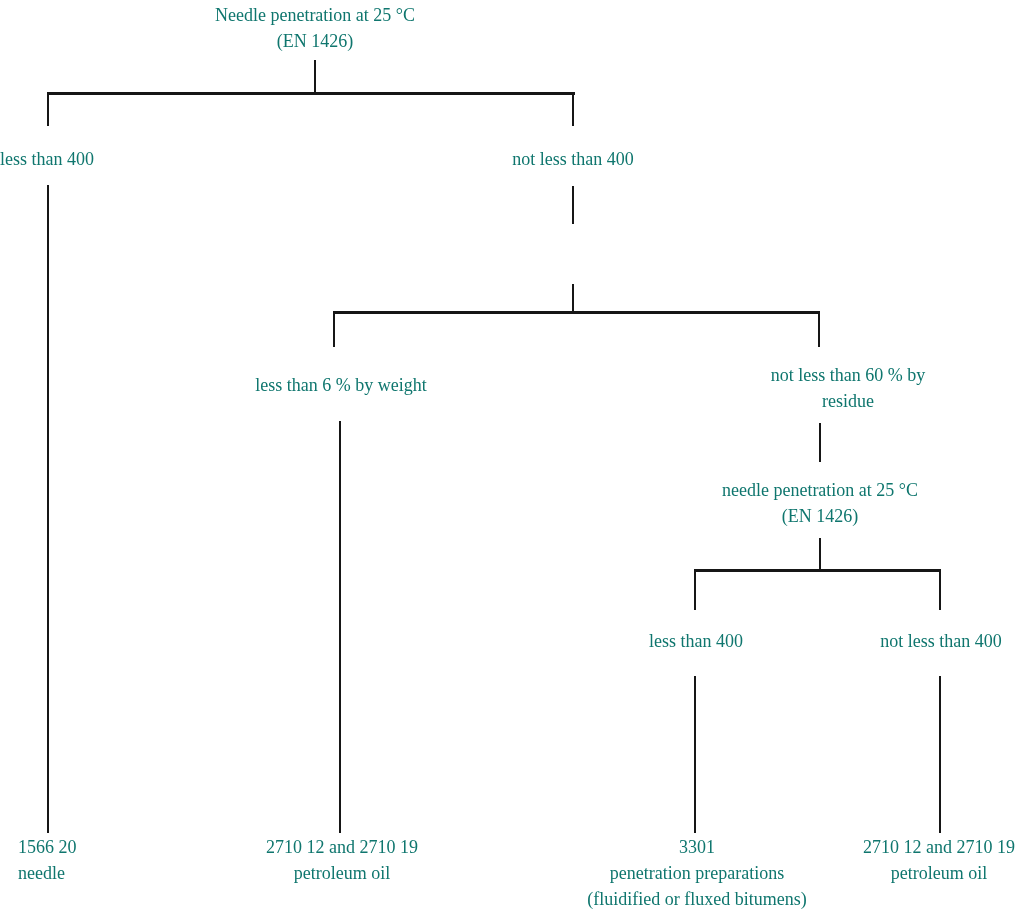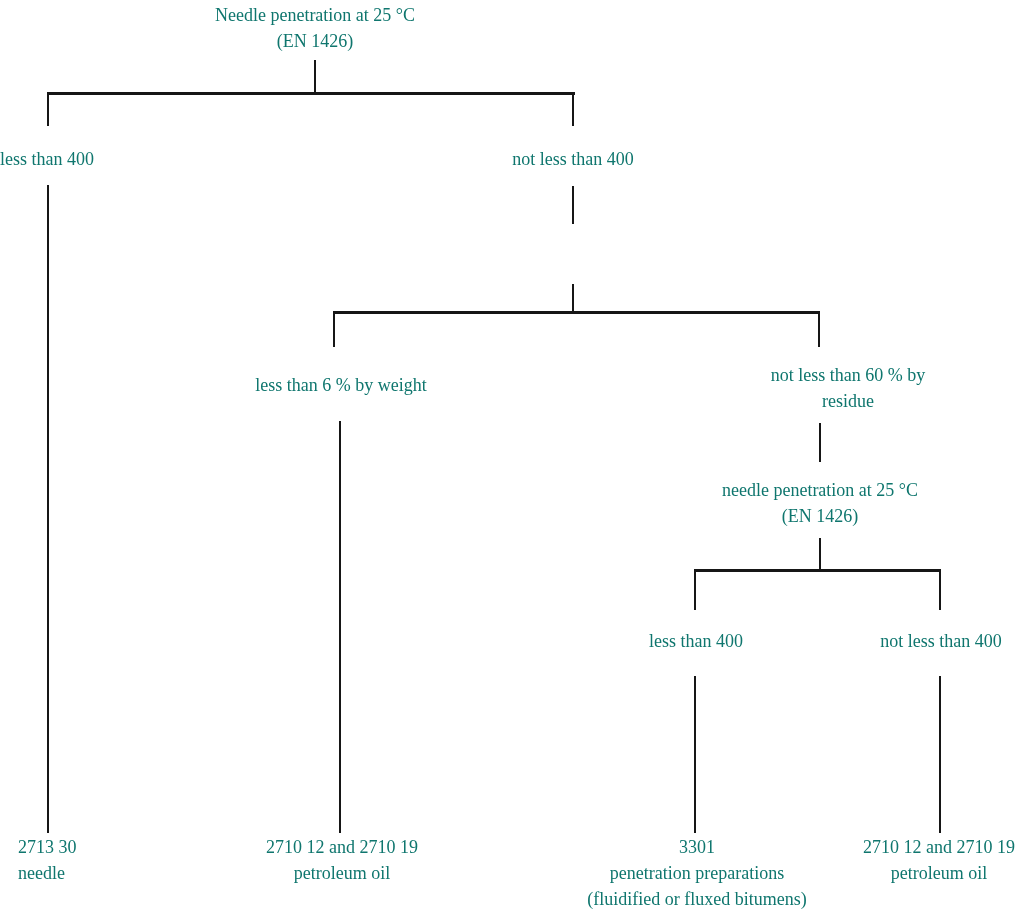--- a/index.html
+++ b/index.html
@@ -79,21 +79,21 @@
   <div class="line" style="left:694px; top:569px; width:2px; height:41px;"></div>
   <div class="line" style="left:939px; top:569px; width:2px; height:41px;"></div>
 
   <div class="lbl ctr" style="left:696px; top:628px;">less than 400</div>
   <div class="lbl ctr" style="left:941px; top:628px;">not less than 400</div>
 
   <div class="line" style="left:694px; top:676px; width:2px; height:157px;"></div>
   <div class="line" style="left:939px; top:676px; width:2px; height:157px;"></div>
 
   <div class="lbl" style="left:18px; top:834px;">
-    <div>2713 30</div>
+    <div>1566 20</div>
     <div>needle</div>
   </div>
 
   <div class="lbl ctr" style="left:342px; top:834px;">
     <div>2710 12 and 2710 19</div>
     <div>petroleum oil</div>
   </div>
 
   <div class="lbl ctr" style="left:697px; top:834px;">
     <div>3301</div>

